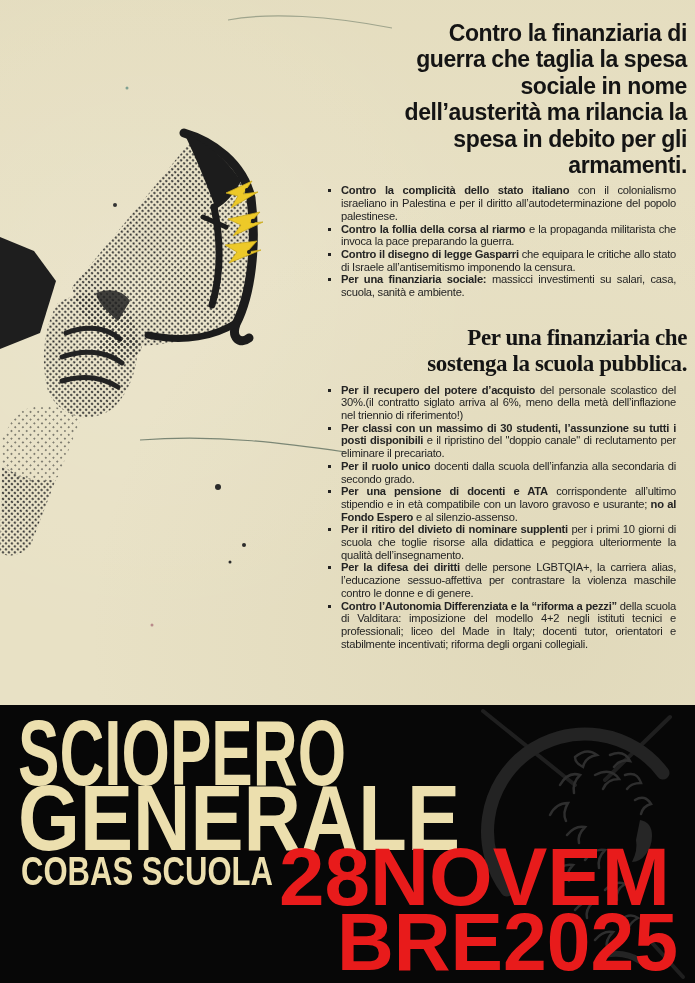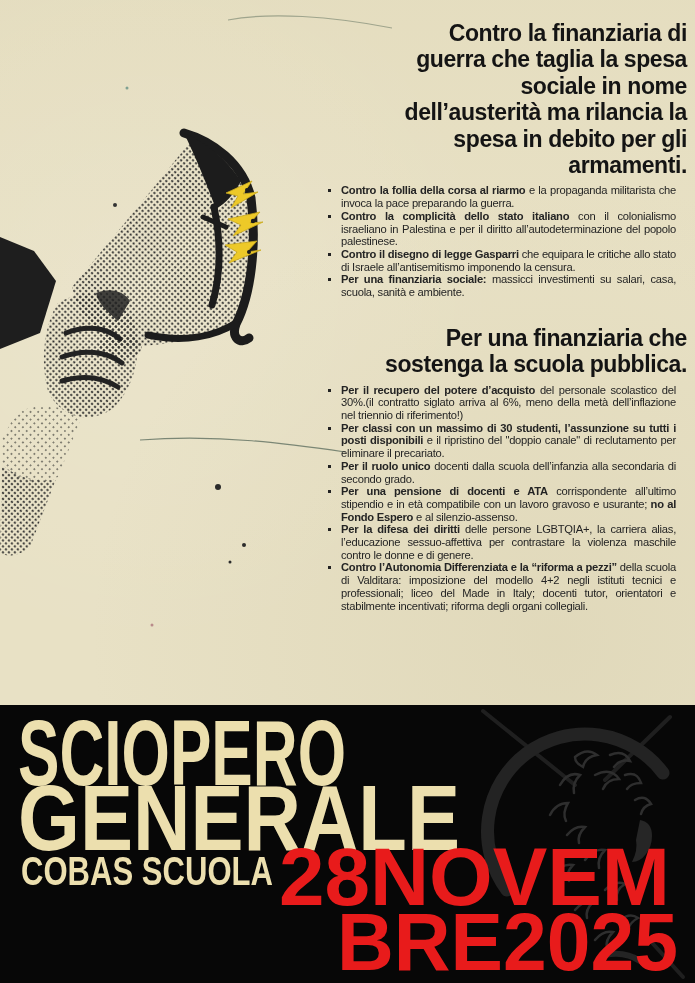--- a/index.html
+++ b/index.html
@@ -17,21 +17,21 @@
       linear-gradient(180deg, rgba(210,200,160,.15), rgba(0,0,0,0) 30%);
   }
   .illus{position:absolute;left:0;top:95px;width:330px;height:612px;}
   .scratches{position:absolute;left:0;top:0;width:695px;height:705px;pointer-events:none;}
 
   .content{position:absolute;left:318px;top:15px;width:369px;color:#161616;}
   .head{
     font-size:23px;font-weight:bold;line-height:26.4px;text-align:right;
     white-space:pre-line;letter-spacing:-0.4px;margin:5px 0 0 0;color:#141414;
   }
-  .head2{margin-top:26px;}
+  .head2{margin-top:26px;font-family:Liberation Serif, serif;}
   .blist{
     list-style:none;margin:6px 11px 0 0;padding:0;
     font-size:11.2px;line-height:12.7px;text-align:justify;
     color:#242424;letter-spacing:-0.25px;
   }
   .blist li{position:relative;padding-left:23px;}
   .blist li::before{content:"";position:absolute;left:10px;top:5px;width:3px;height:3px;background:#222;}
   .blist .b{font-weight:bold;}
 
   .banner{
@@ -106,32 +106,33 @@
   </svg>
 
   <div class="content">
     <h1 class="head">Contro la finanziaria di
 guerra che taglia la spesa
 sociale in nome
 dell’austerità ma rilancia la
 spesa in debito per gli
 armamenti.</h1>
     <ul class="blist">
+        <li><span class="b">Contro la complicità dello stato italiano</span><span> con il colonialismo israeliano in Palestina e per il diritto all’autodeterminazione del popolo palestinese.</span></li>
         <li><span class="b">Contro la follia della corsa al riarmo</span><span> e la propaganda militarista che invoca la pace preparando la guerra.</span></li>
-        <li><span class="b">Contro la complicità dello stato italiano</span><span> con il colonialismo israeliano in Palestina e per il diritto all’autodeterminazione del popolo palestinese.</span></li>
         <li><span class="b">Contro il disegno di legge Gasparri</span><span> che equipara le critiche allo stato di Israele all’antisemitismo imponendo la censura.</span></li>
         <li><span class="b">Per una finanziaria sociale:</span><span> massicci investimenti su salari, casa, scuola, sanità e ambiente.</span></li>
       </ul>
     <h1 class="head head2">Per una finanziaria che
 sostenga la scuola pubblica.</h1>
     <ul class="blist">
         <li><span class="b">Per il recupero del potere d’acquisto</span><span> del personale scolastico del 30%.(il contratto siglato arriva al 6%, meno della metà dell’inflazione nel triennio di riferimento!)</span></li>
         <li><span class="b">Per classi con un massimo di 30 studenti, l’assunzione su tutti i posti disponibili</span><span> e il ripristino del "doppio canale" di reclutamento per eliminare il precariato.</span></li>
         <li><span class="b">Per il ruolo unico</span><span> docenti dalla scuola dell’infanzia alla secondaria di secondo grado.</span></li>
         <li><span class="b">Per una pensione di docenti e ATA</span><span> corrispondente all’ultimo stipendio e in età compatibile con un lavoro gravoso e usurante; </span><span class="b">no al Fondo Espero</span><span> e al silenzio-assenso.</span></li>
+        <li><span class="b">Per il ritiro del divieto di nominare supplenti</span><span> per i primi 10 giorni di scuola che toglie risorse alla didattica e peggiora ulteriormente la qualità dell’insegnamento.</span></li>
         <li><span class="b">Per la difesa dei diritti</span><span> delle persone LGBTQIA+, la carriera alias, l’educazione sessuo-affettiva per contrastare la violenza maschile contro le donne e di genere.</span></li>
         <li><span class="b">Contro l’Autonomia Differenziata e la “riforma a pezzi”</span><span> della scuola di Valditara: imposizione del modello 4+2 negli istituti tecnici e professionali; liceo del Made in Italy; docenti tutor, orientatori e stabilmente incentivati; riforma degli organi collegiali.</span></li>
       </ul>
   </div>
 
   <div class="banner">
 
     <svg class="medusa" width="240" height="278" viewBox="0 0 240 278" aria-hidden="true">
       <g stroke-linecap="round" fill="none">
         <path d="M 28,6 L 120,80" stroke="#1f1f1f" stroke-width="4"></path>

